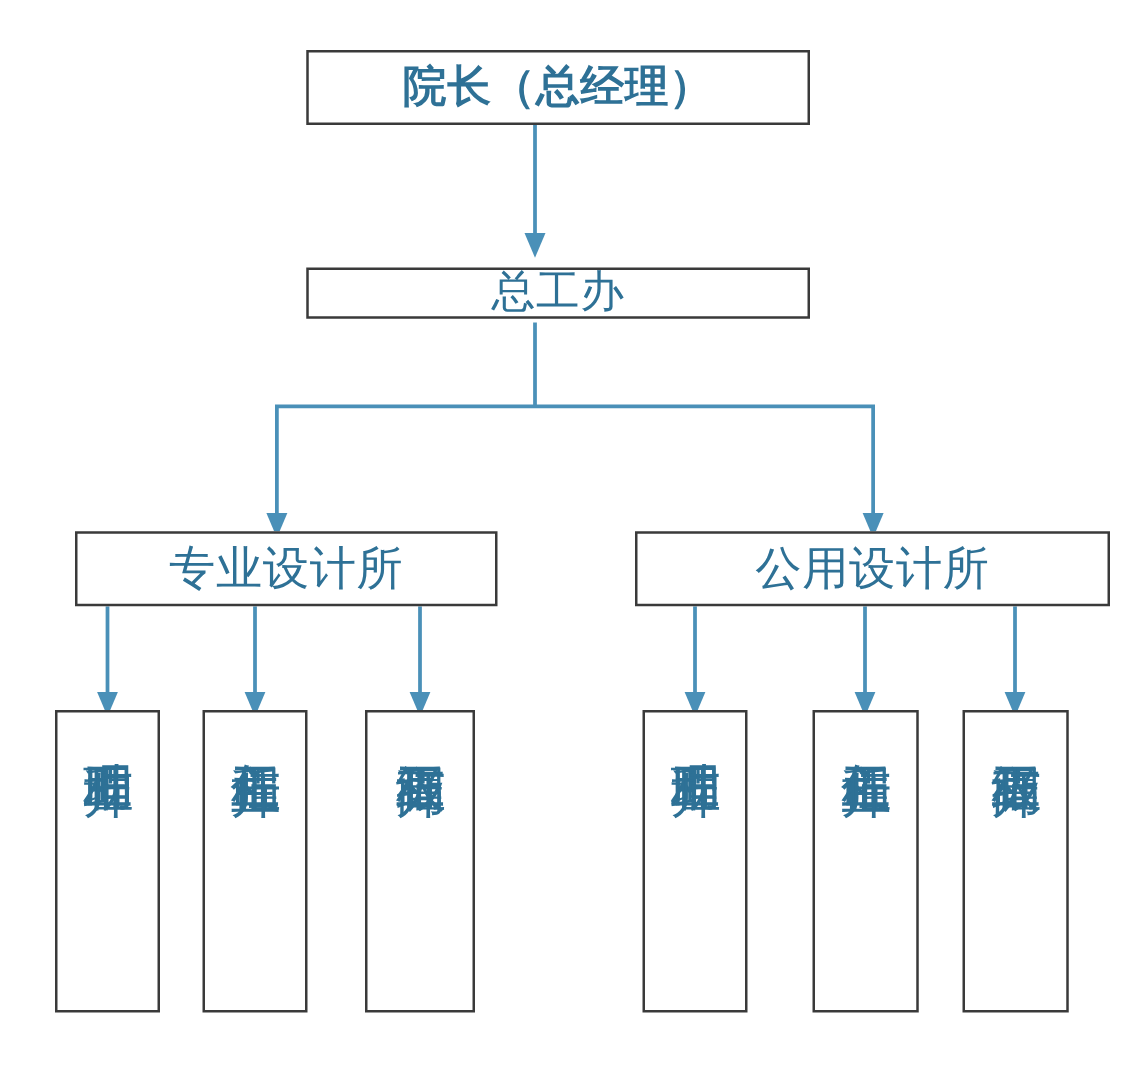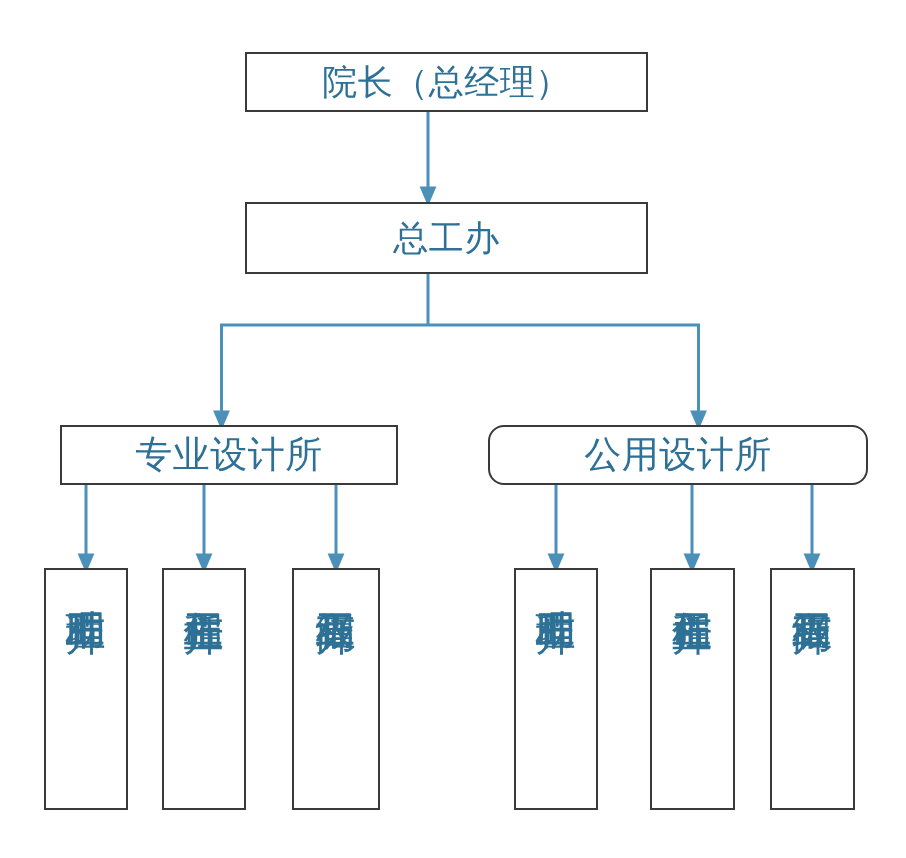--- a/index.html
+++ b/index.html
@@ -87,33 +87,33 @@
 
     <line x1="86" y1="485" x2="86" y2="563" stroke="#4a90b8" stroke-width="3" marker-end="url(#arrowhead)"></line>
     <line x1="204" y1="485" x2="204" y2="563" stroke="#4a90b8" stroke-width="3" marker-end="url(#arrowhead)"></line>
     <line x1="336" y1="485" x2="336" y2="563" stroke="#4a90b8" stroke-width="3" marker-end="url(#arrowhead)"></line>
 
     <line x1="556" y1="485" x2="556" y2="563" stroke="#4a90b8" stroke-width="3" marker-end="url(#arrowhead)"></line>
     <line x1="692" y1="485" x2="692" y2="563" stroke="#4a90b8" stroke-width="3" marker-end="url(#arrowhead)"></line>
     <line x1="812" y1="485" x2="812" y2="563" stroke="#4a90b8" stroke-width="3" marker-end="url(#arrowhead)"></line>
   </svg>
 
-  <div class="node node-top" style="left:245px; top:52px; width:403px; height:60px;">
+  <div class="node node-top" style="left:245px; top:40px; width:403px; height:60px;font-weight:bold;">
     <span class="node-label">院长（总经理）</span>
   </div>
 
-  <div class="node node-mid" style="left:245px; top:202px; width:403px; height:72px;text-align:center;">
+  <div class="node node-mid" style="left:245px; top:214px; width:403px; height:41px;text-align:center;">
     <span class="node-label">总工办</span>
   </div>
 
   <div class="node node-dept" style="left:60px; top:425px; width:338px; height:60px;">
     <span class="node-label">专业设计所</span>
   </div>
 
-  <div class="node node-dept" style="left:488px; top:425px; width:380px; height:60px;border-radius:16px;">
+  <div class="node node-dept" style="left:508px; top:425px; width:380px; height:60px;">
     <span class="node-label">公用设计所</span>
   </div>
 
   <div class="node node-role" style="left:44px; top:568px; width:84px; height:242px;">
     <span class="node-label">助理工程师</span>
   </div>
 
   <div class="node node-role" style="left:162px; top:568px; width:84px; height:242px;">
     <span class="node-label">主任工程师</span>
   </div>

